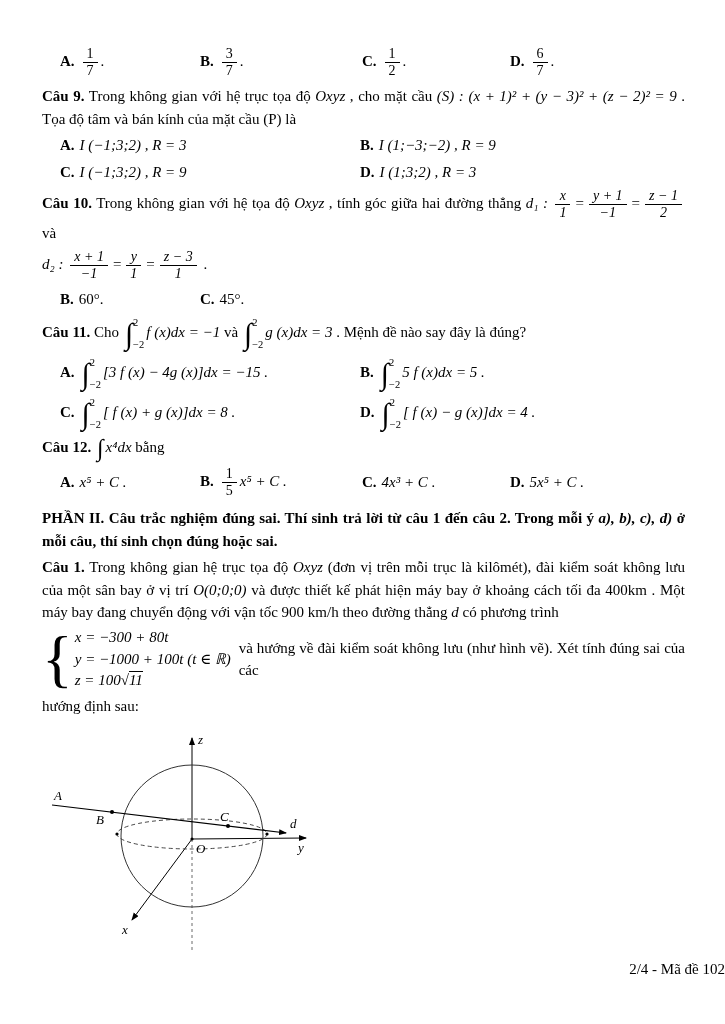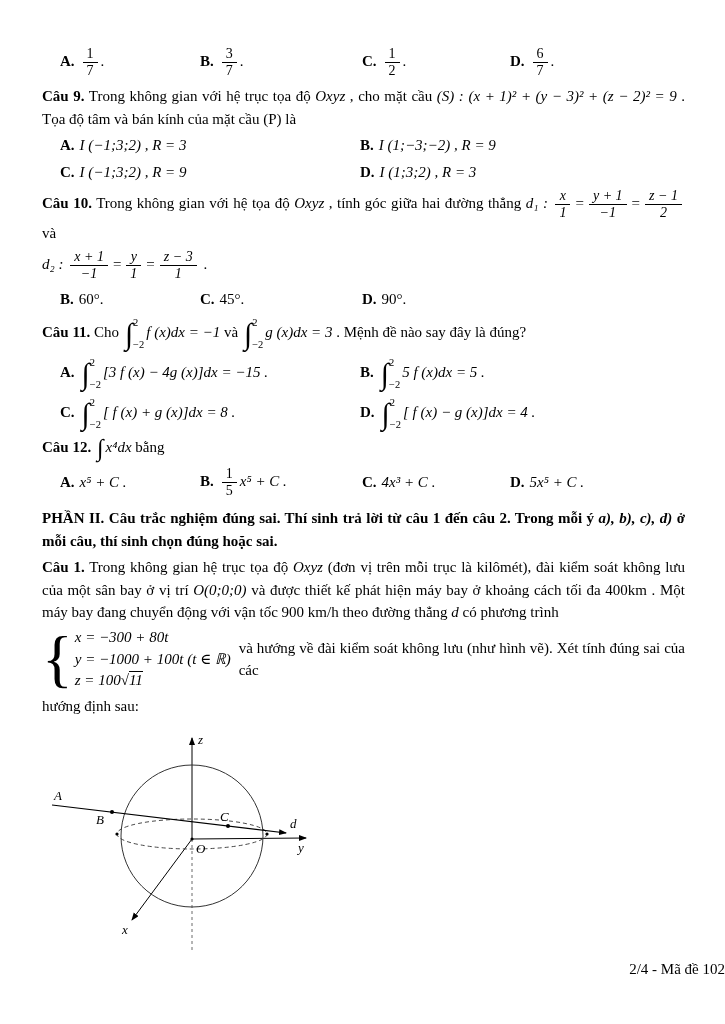--- a/index.html
+++ b/index.html
@@ -77,21 +77,20 @@
       <b class="qlabel">Câu 10.</b><span> Trong không gian với hệ tọa độ </span><i>Oxyz</i><span> , tính góc giữa hai đường thẳng </span><i>d₁ :</i>
       <span class="frac it"><span class="num">x</span><span class="den">1</span></span><span class="eqsign">=</span><span class="frac it"><span class="num">y + 1</span><span class="den">−1</span></span><span class="eqsign">=</span><span class="frac it"><span class="num">z − 1</span><span class="den">2</span></span><span> và</span>
     </p>
     <p class="para">
       <i>d₂ :</i>
       <span class="frac it"><span class="num">x + 1</span><span class="den">−1</span></span><span class="eqsign">=</span><span class="frac it"><span class="num">y</span><span class="den">1</span></span><span class="eqsign">=</span><span class="frac it"><span class="num">z − 3</span><span class="den">1</span></span><span> .</span>
     </p>
     <div class="row4">
       <span class="opt"><b class="olabel">B.</b><span>60°.</span></span>
       <span class="opt"><b class="olabel">C.</b><span>45°.</span></span>
-      <span class="opt"><b class="olabel">D.</b><span>90°.</span></span>
     </div>
   </div>
 
   <div>
     <p class="para">
       <b class="qlabel">Câu 11.</b><span> Cho </span><span class="integral">
           <span class="int-s">∫</span>
           <span class="lims">
             <span>2</span>
             <span>−2</span>

